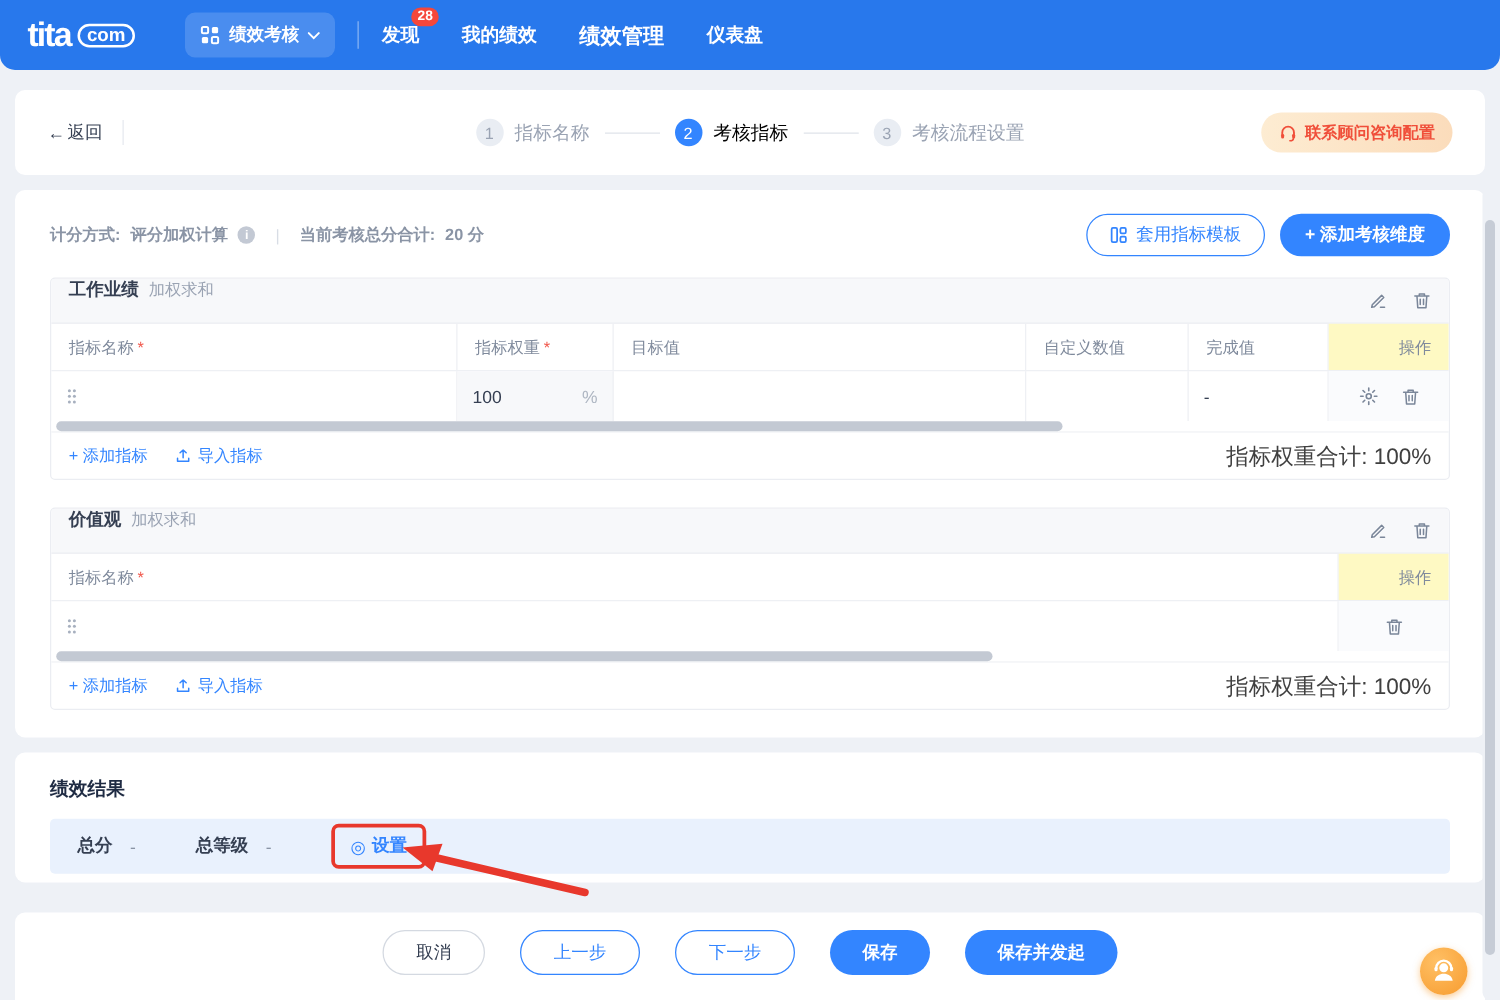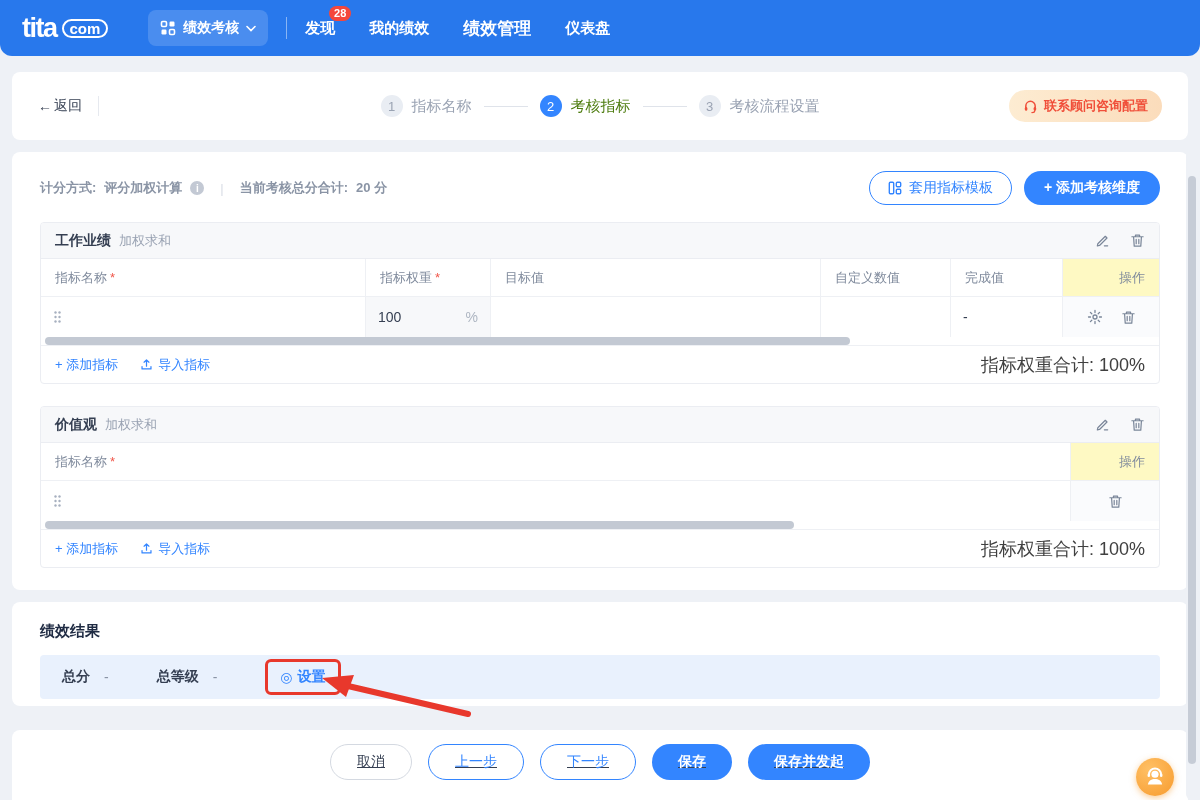--- a/index.html
+++ b/index.html
@@ -28,38 +28,38 @@
 
   
   .card-stepper { margin-top:16px; height:68px; display:flex; align-items:center; padding:0 26px; position:relative; }
   .back-link { font-size:14px; color:#353f52; cursor:pointer; display:flex; align-items:center; gap:2px; }
   .back-sep { width:1px; height:20px; background:#e6e9ef; margin-left:16px; }
   .steps { position:absolute; left:0; right:0; display:flex; align-items:center; justify-content:center; gap:12px; pointer-events:none; }
   .step { display:flex; align-items:center; gap:9px; pointer-events:auto; cursor:pointer; }
   .step-num { width:22px; height:22px; border-radius:50%; background:#e9edf3; color:#9aa3b3; font-size:13px; display:flex; align-items:center; justify-content:center; }
   .step-label { font-size:15px; color:#9aa3b3; }
   .step.active .step-num { background:#3385ff; color:#fff; }
-  .step.active .step-label { color:#4d7c0f; }
+  .step.active .step-label { color:#000000; }
   .step-line { width:44px; height:1px; background:#dfe3ea; }
   .consult-btn { margin-left:auto; background:linear-gradient(90deg,#fdecd2,#fbdcbb); border-radius:16px; height:32px; display:flex; align-items:center; gap:6px; padding:0 14px; color:#f04f3a; font-size:13px; font-weight:700; cursor:pointer; z-index:1; }
 
   
   .card-main { margin-top:12px; padding:18px 28px 0; height:438px; }
   .toolbar { display:flex; align-items:center; height:36px; }
   .toolbar-left { display:flex; align-items:center; gap:8px; font-size:13px; color:#8a94a5; font-weight:700; }
   .info-dot { width:14px; height:14px; border-radius:50%; background:#c3c9d4; color:#fff; font-size:10px; font-weight:700; display:flex; align-items:center; justify-content:center; font-style:normal; cursor:pointer; }
   .toolbar-sep { color:#d8dde5; margin:0 8px; font-weight:400; }
   .toolbar-right { margin-left:auto; display:flex; align-items:center; gap:12px; }
   .btn-outline-blue { border:1px solid #3385ff; color:#3385ff; background:#fff; border-radius:17px; height:34px; display:flex; align-items:center; gap:7px; padding:0 18px; font-size:14px; cursor:pointer; }
   .btn-fill-blue { background:#3385ff; color:#fff; border:none; border-radius:17px; height:34px; display:flex; align-items:center; padding:0 20px; font-size:14px; font-weight:700; cursor:pointer; }
 
   .group { border:1px solid #ebedf2; border-radius:4px; overflow:hidden; }
   .group1 { margin-top:16px; }
   .group2 { margin-top:22px; }
-  .group-head { height:36px; background:#f7f8fa; display:flex; align-items:center; padding:0 14px; border-bottom:1px solid #ebedf2; }
+  .group-head { height:36px; background:#f7f8fa; display:flex; padding:0 14px; border-bottom:1px solid #ebedf2; }
   .group-title { font-size:14px; font-weight:700; color:#353f52; }
   .group-sub { font-size:13px; color:#9aa3b3; margin-left:8px; }
   .group-head-icons { margin-left:auto; display:flex; align-items:center; gap:20px; }
   .g-icon { display:flex; cursor:pointer; }
 
   .thead, .trow { display:grid; }
   .g1 .thead, .g1 .trow { grid-template-columns:325px 125px 330px 130px 112px 1fr; }
   .g2 .thead, .g2 .trow { grid-template-columns:1fr 88px; }
   .thead { height:38px; border-bottom:1px solid #eef0f4; }
   .thead > div { display:flex; align-items:center; padding:0 14px; font-size:13px; color:#7f8a9c; border-right:1px solid #eef0f4; }
@@ -85,21 +85,21 @@
   
   .card-result { margin-top:12px; height:104px; padding:20px 28px; }
   .result-title { font-size:15px; font-weight:700; color:#1f2b43; }
   .result-bar { margin-top:14px; height:44px; background:#e9f1fd; border-radius:4px; display:flex; align-items:center; padding:0 22px; }
   .result-item { display:flex; align-items:center; gap:14px; margin-right:48px; font-size:14px; }
   .result-label { color:#353f52; font-weight:700; }
   .result-value { color:#8a94a5; }
   .settings-link { display:flex; align-items:center; gap:5px; color:#3385ff; font-size:14px; font-weight:700; cursor:pointer; padding:6px 12px; border:3px solid #e8382c; border-radius:6px; }
 
   
-  .card-footer { margin-top:24px; height:70px; border-radius:8px 8px 0 0; display:flex; align-items:flex-start; justify-content:center; gap:16px; padding-top:14px;text-decoration:underline; }
+  .card-footer { margin-top:24px; height:70px; border-radius:8px 8px 0 0; display:flex; align-items:flex-start; justify-content:center; gap:28px; padding-top:14px; }
   .btn-pill { height:36px; border-radius:18px; padding:0 26px; font-size:14px; cursor:pointer; display:flex; align-items:center; }
   .btn-cancel { background:#fff; border:1px solid #d4d9e1; color:#353f52; }
   .btn-ghost { background:#fff; border:1px solid #3385ff; color:#3385ff; }
   .btn-primary { background:#3385ff; border:none; color:#fff; font-weight:700; }
 
   
   .v-scroll-track { position:absolute; top:150px; right:2px; width:12px; bottom:0; background:#eef1f6; border-radius:6px; }
   .v-scroll { position:absolute; top:176px; right:4px; width:8px; height:588px; background:#c6ccd6; border-radius:4px; cursor:pointer; }
   .arrow-overlay { position:absolute; left:318px; top:666px; pointer-events:none; }
   .support-bubble { position:absolute; right:26px; bottom:4px; width:38px; height:38px; border-radius:50%; background:radial-gradient(circle at 35% 30%,#ffc065,#f79b2e); display:flex; align-items:center; justify-content:center; cursor:pointer; box-shadow:0 2px 6px rgba(247,155,46,.5); }

